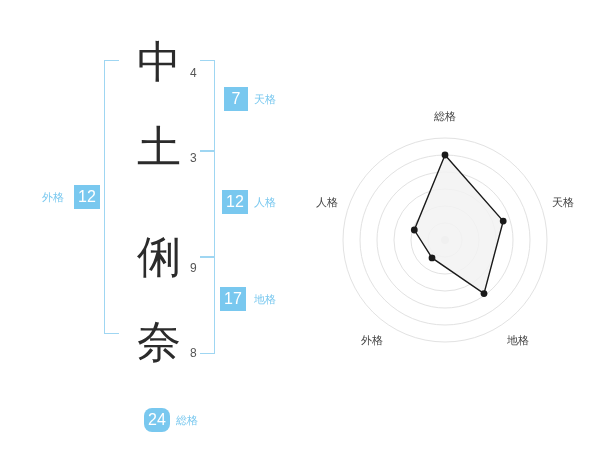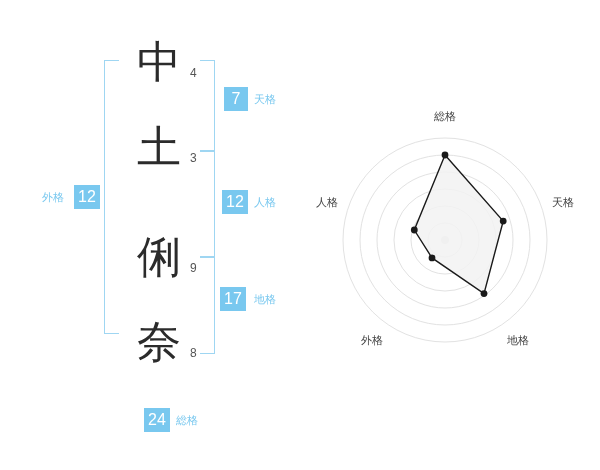--- a/index.html
+++ b/index.html
@@ -112,21 +112,21 @@
 
     <div class="badge" style="left:222px; top:190px;">12</div>
     <div class="badge-label" style="left:254px; top:190px;">人格</div>
 
     <div class="badge" style="left:220px; top:287px;">17</div>
     <div class="badge-label" style="left:254px; top:287px;">地格</div>
 
     <div class="badge-label" style="left:42px; top:185px;">外格</div>
     <div class="badge" style="left:74px; top:185px;">12</div>
 
-    <div class="badge" style="left:144px; top:408px;">24</div>
+    <div class="badge" style="left:144px; top:408px;border-radius:8px;">24</div>
     <div class="badge-label" style="left:176px; top:408px;">総格</div>
   </div>
 
   <div id="radar">
     <svg id="radar-svg" width="270" height="270" viewBox="0 0 270 270">
         <circle cx="135" cy="130" r="102" fill="none" stroke="#e2e2e2" stroke-width="1"></circle>
         <circle cx="135" cy="130" r="85" fill="none" stroke="#e2e2e2" stroke-width="1"></circle>
         <circle cx="135" cy="130" r="68" fill="none" stroke="#e2e2e2" stroke-width="1"></circle>
         <circle cx="135" cy="130" r="51" fill="none" stroke="#e2e2e2" stroke-width="1"></circle>
         <circle cx="135" cy="130" r="34" fill="none" stroke="#e2e2e2" stroke-width="1"></circle>

